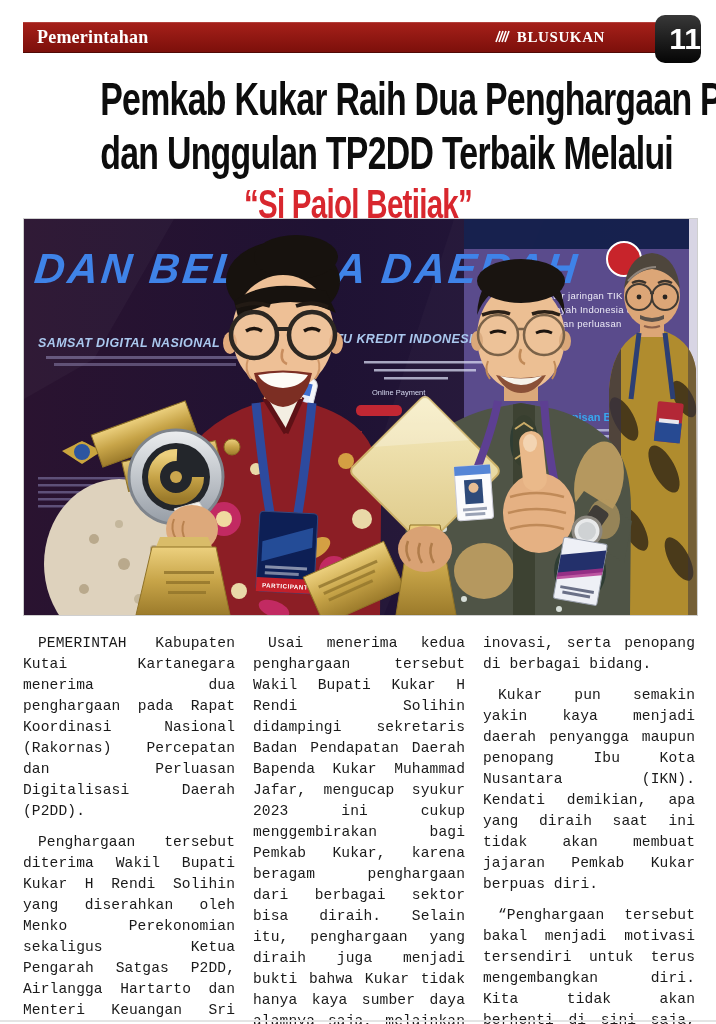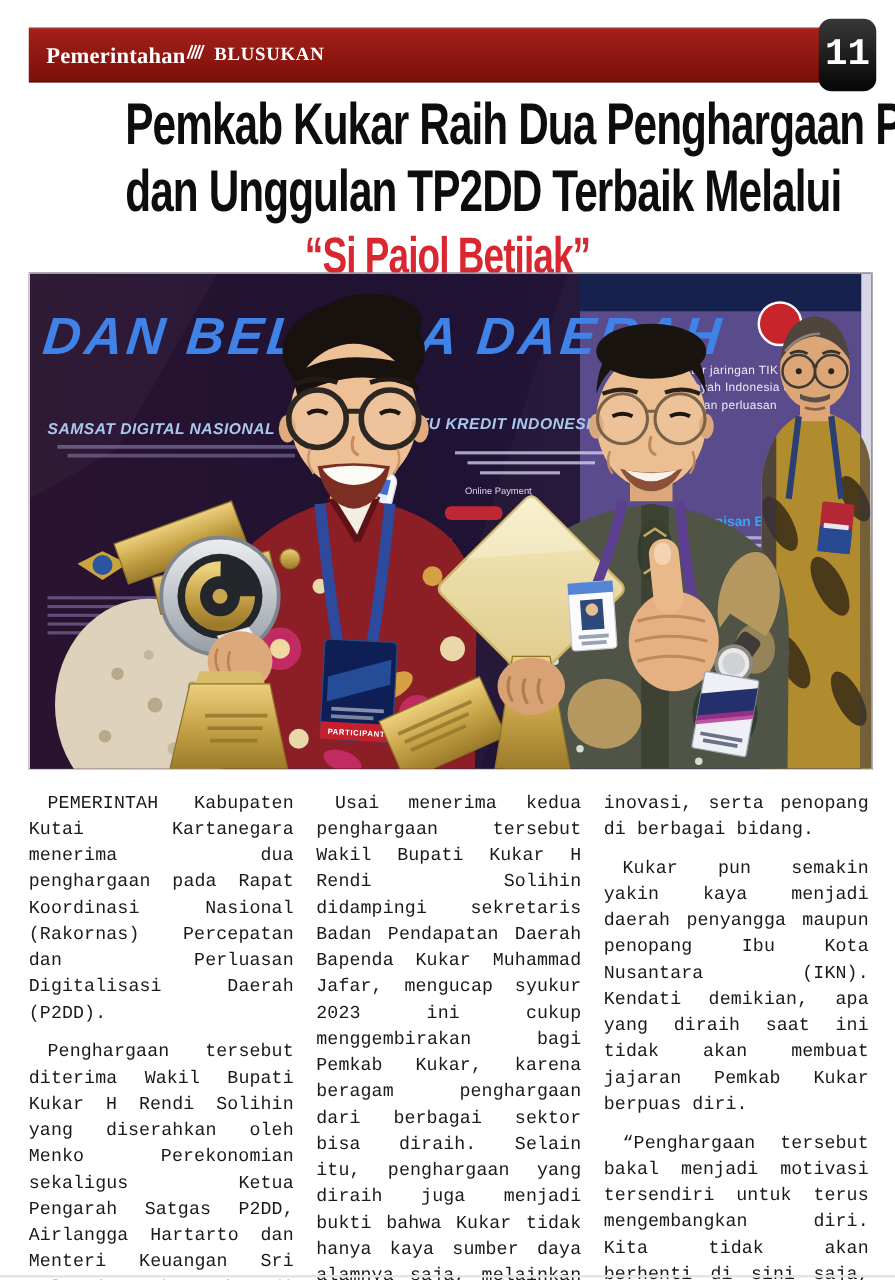--- a/index.html
+++ b/index.html
@@ -1,33 +1,33 @@
 <!DOCTYPE html>
 <html><head>
 <meta charset="utf-8">
 <style>
   html,body{margin:0;padding:0;background:#ffffff;}
   .page{position:relative;width:716px;height:1024px;background:#ffffff;overflow:hidden;
         font-family:"Liberation Sans",sans-serif;}
 
   
-  .topbar{position:absolute;left:23px;top:22px;width:636px;height:44px;
+  .topbar{position:absolute;left:23px;top:22px;width:636px;height:31px;
           background:linear-gradient(#a6201a,#7b0f0a);
           box-shadow:inset 0 1px 0 rgba(255,255,255,.15), inset 0 -1px 0 rgba(0,0,0,.35);
-          display:flex;align-items:center;
+          display:flex;align-items:center;justify-content:space-between;
           padding:0 14px;box-sizing:border-box;}
   .section-label{color:#fff;font-family:"Liberation Serif",serif;font-weight:bold;
                  font-size:18px;letter-spacing:.2px;}
-  .brand{display:flex;align-items:center;gap:6px;margin-right:24px;}
+  .brand{display:flex;align-items:center;gap:6px;margin-right:40px;}
   .brand-text{color:#fff;font-family:"Liberation Serif",serif;font-weight:bold;
               font-size:15px;letter-spacing:.6px;}
-  .pagenum-box{position:absolute;right:15px;top:15px;width:46px;height:58px;
+  .pagenum-box{position:absolute;right:15px;top:15px;width:46px;height:48px;
                background:linear-gradient(#383838,#050505);border-radius:10px;
-               display:flex;align-items:center;justify-content:center;
-               color:#fff;font-family:Liberation Mono, monospace;font-weight:bold;font-size:30px;}
+               display:flex;align-items:center;justify-content:flex-end;
+               color:#fff;font-family:Liberation Sans, sans-serif;font-weight:bold;font-size:30px;}
 
   
   .headline{position:absolute;left:0;top:72px;width:716px;text-align:center;color:#0d0d0d;}
   .hl{font-weight:bold;white-space:nowrap;transform:scaleX(0.72);transform-origin:50% 50%;
       letter-spacing:-1px;}
   .hl1,.hl2{font-size:47px;line-height:54px;}
   .hl3{font-size:41px;line-height:47px;color:#d8272e;margin-top:1px;}
 
   
   .photo-frame{position:absolute;left:23px;top:218px;width:673px;height:396px;

